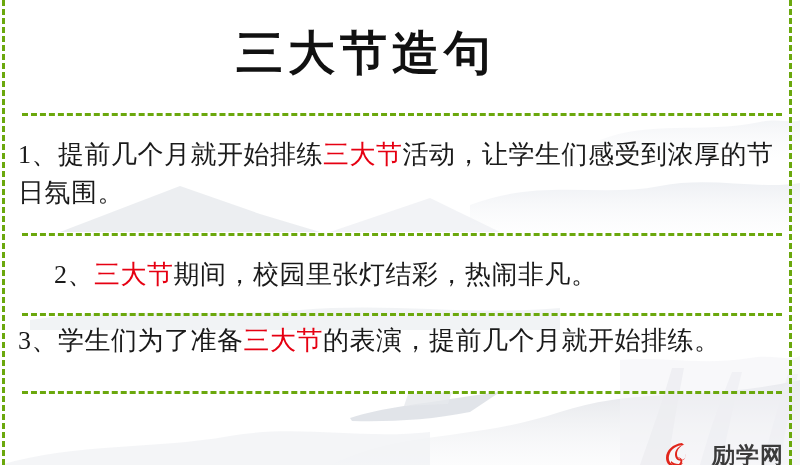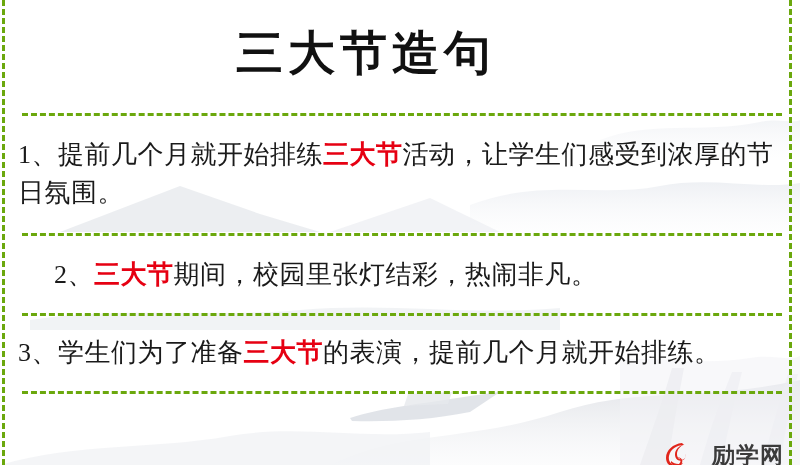--- a/index.html
+++ b/index.html
@@ -79,25 +79,25 @@
     width: 766px;
     font-size: 26px;
     line-height: 38px;
     color: #1a1a1a;
     letter-spacing: 0.5px;
     z-index: 4;
     font-family: "Liberation Serif", "DejaVu Serif", serif;
   }
   .sentence.s1 { top: 136px; }
   .sentence.s2 { top: 256px; margin-left: 36px; }
-  .sentence.s3 { top: 334px; }
+  .sentence.s3 { top: 322px; }
 
   .kw {
     color: #e60012;
-    font-weight: bold;
+    font-weight: normal;
   }
 
   
   .logo {
     position: absolute;
     left: 660px;
     top: 424px;
     display: flex;
     align-items: center;
     gap: 20px;

